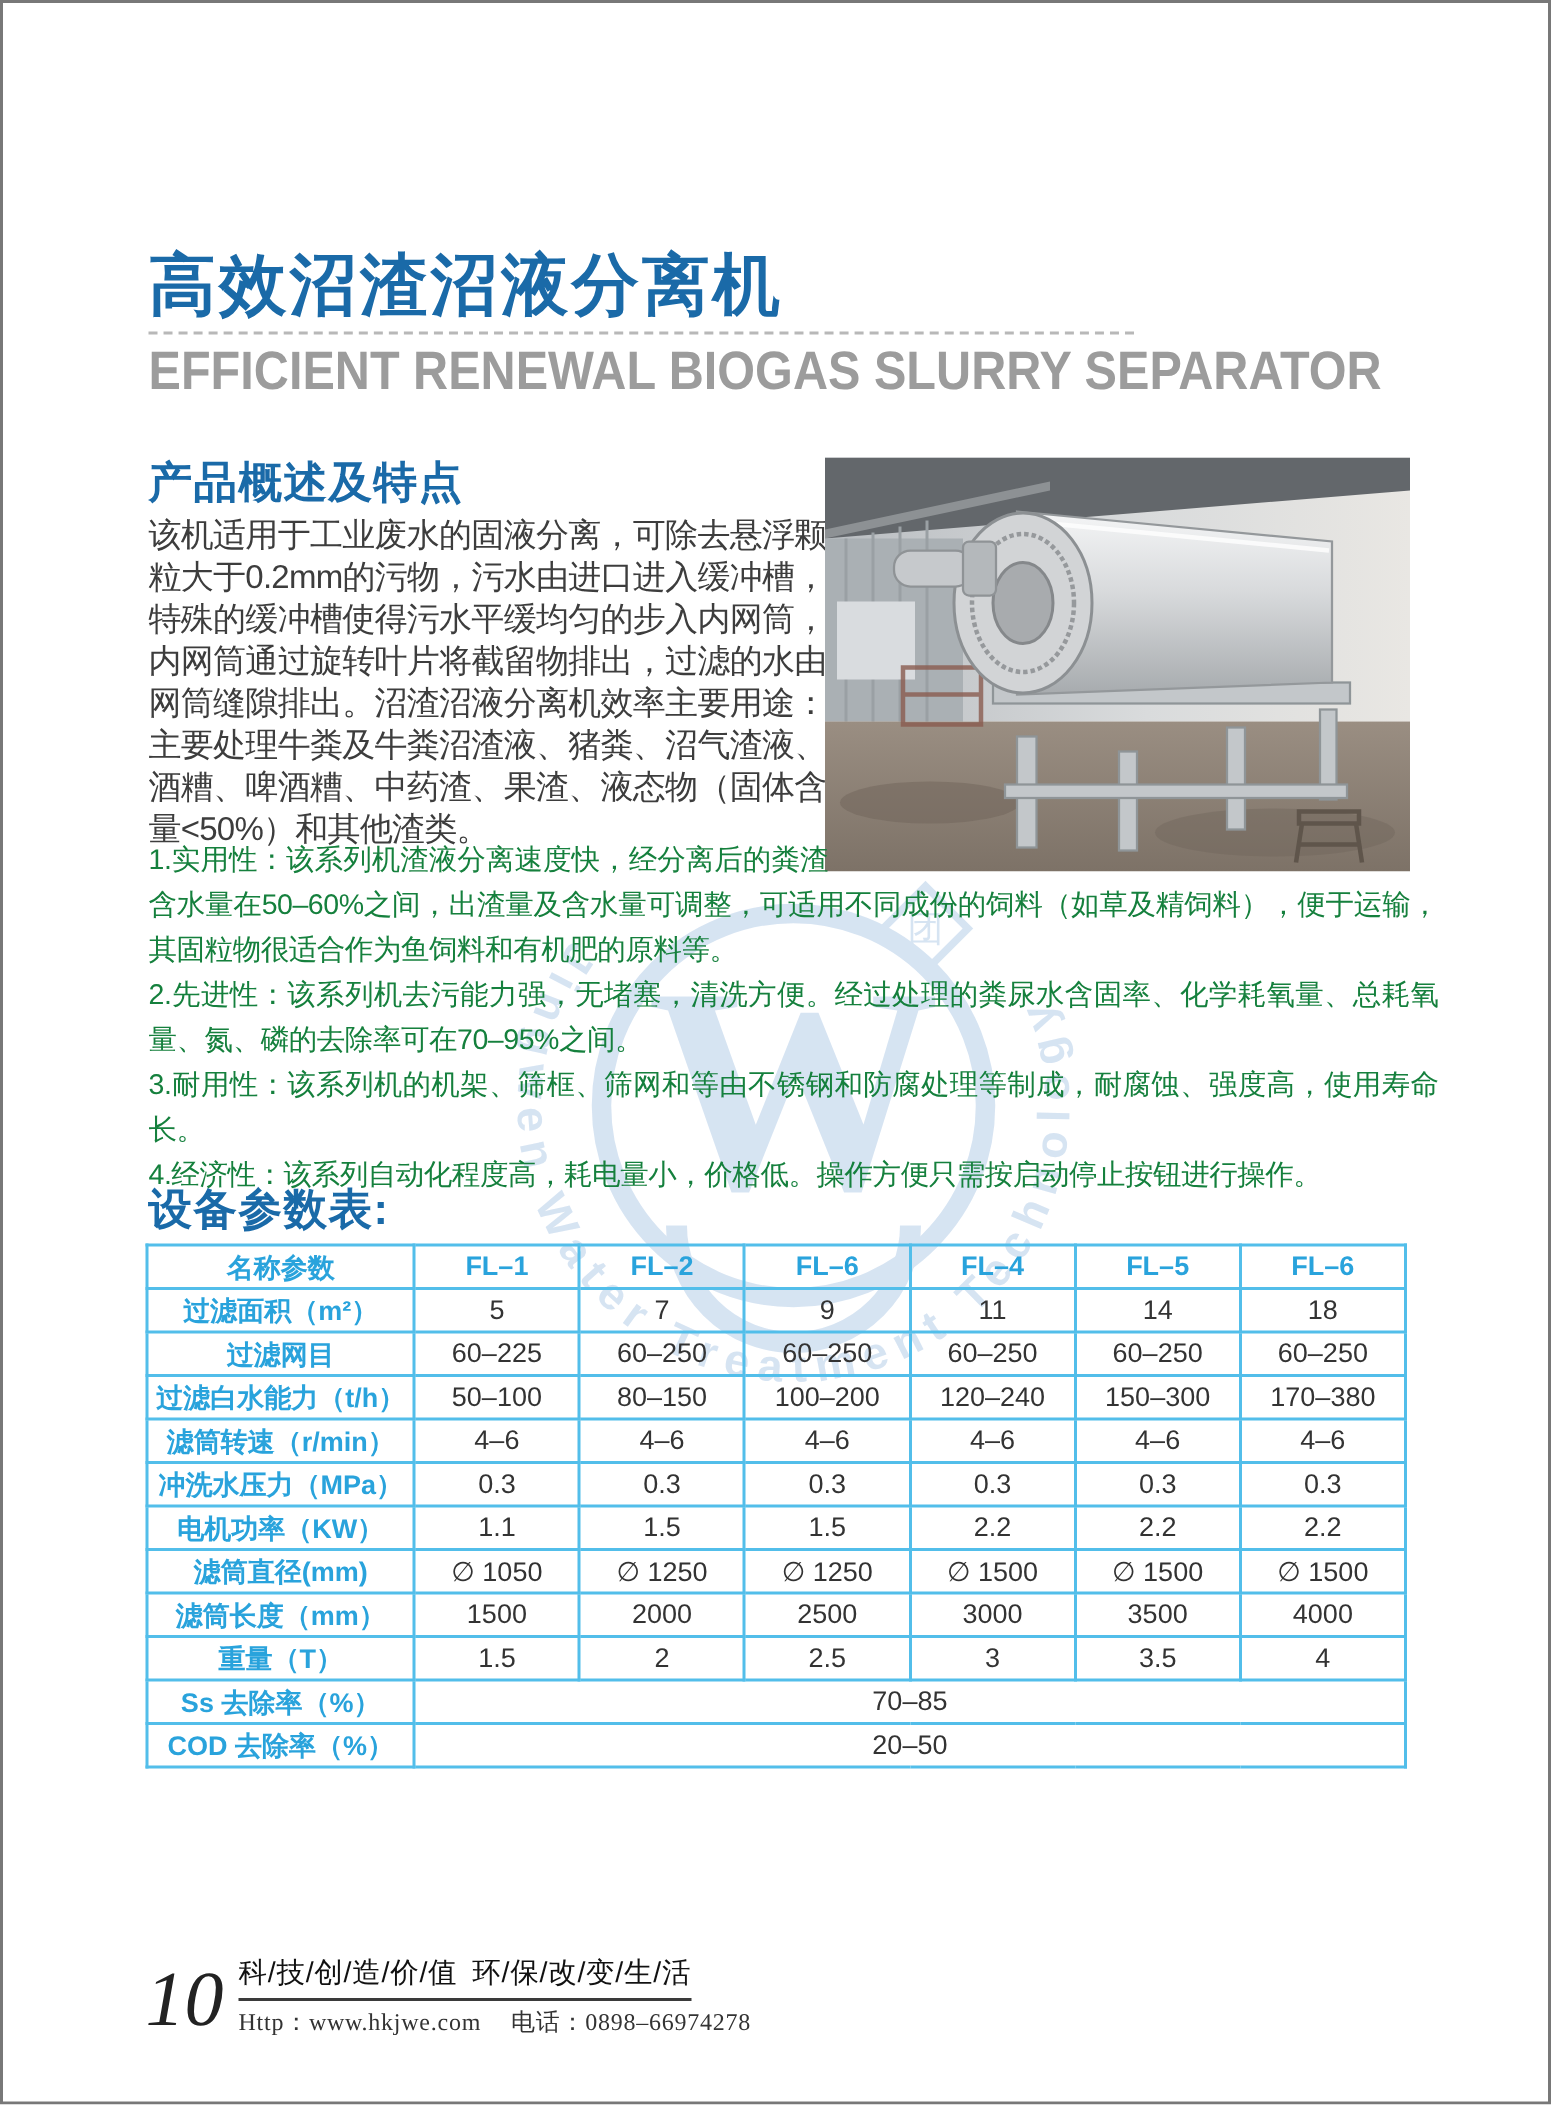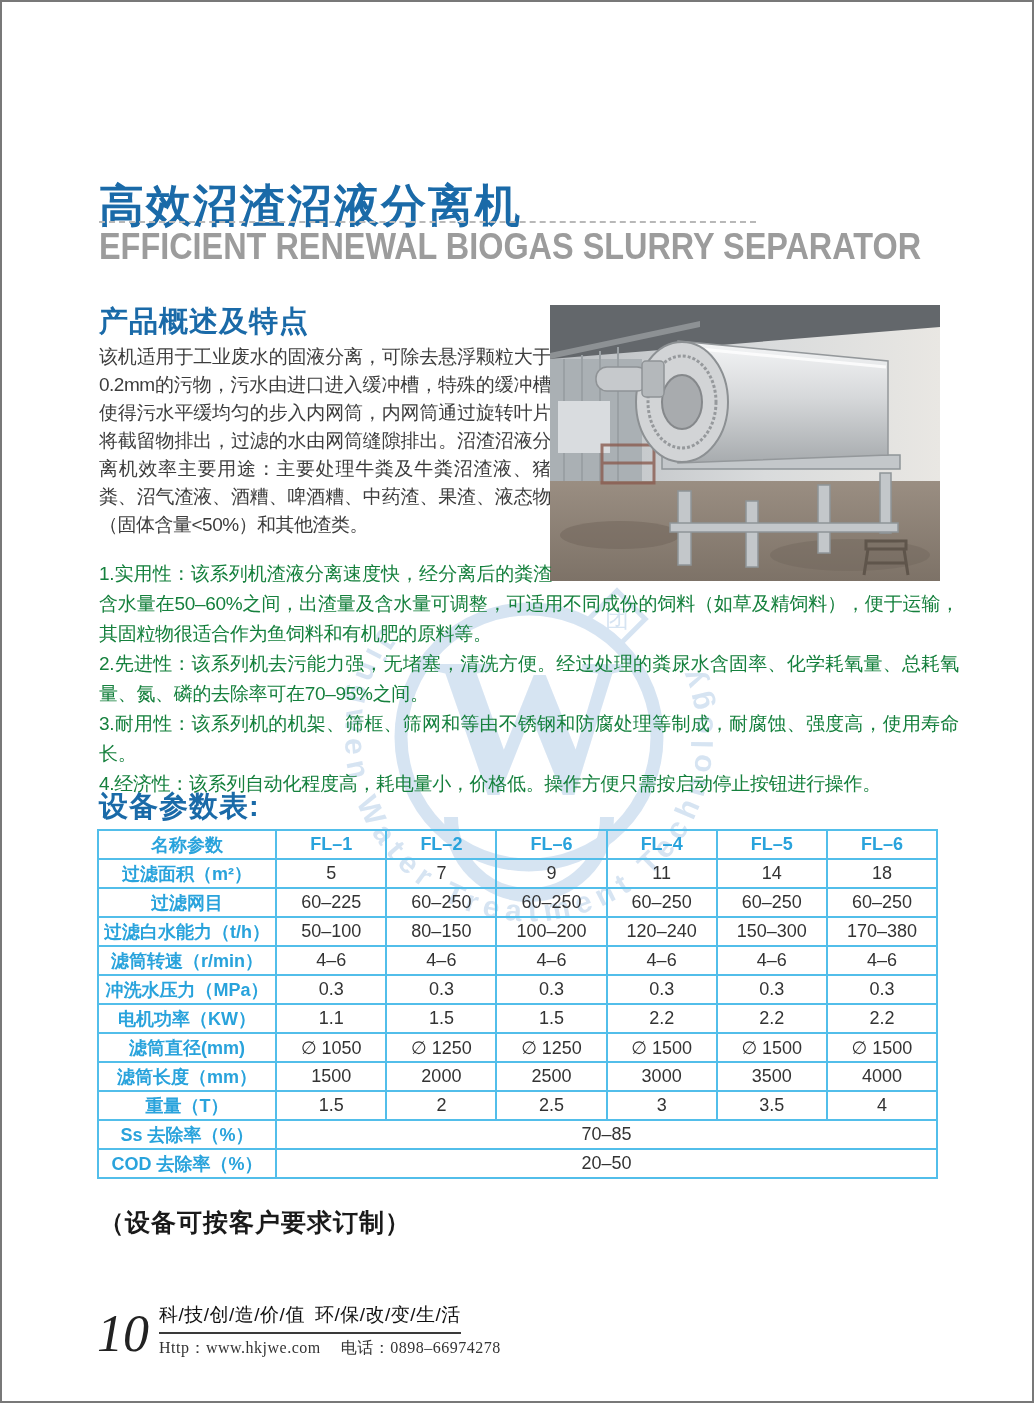--- a/index.html
+++ b/index.html
@@ -8,40 +8,40 @@
     position:relative; width:1034px; height:1403px; background:#ffffff;
     border:2px solid #787878; overflow:hidden;
   }
   .layer { position:absolute; z-index:1; }
 
   
   .watermark { position:absolute; left:277px; top:485px; z-index:0; opacity:.55; }
 
   
   .title-cn {
-    left:97px; top:174px; font-size:45px; font-weight:700; color:#1A6AA8;
+    left:97px; top:158px; font-size:45px; font-weight:700; color:#1A6AA8;
     letter-spacing:2px; white-space:nowrap;
   }
   .title-divider {
     left:97px; top:219px; width:657px; height:0;
     border-top:2px dashed #b8b8b8;
   }
   .title-en {
     left:97px; top:224px; font-size:36px; font-weight:700; color:#9C9C9C;
     white-space:nowrap; transform:scaleX(.90); transform-origin:left top;
     letter-spacing:0px;
   }
 
   .section-heading {
     font-size:29px; font-weight:700; color:#1A6AA8; letter-spacing:1px; white-space:nowrap;
   }
   .overview-heading { left:97px; top:300px; }
 
   .overview-paragraph {
-    left:97px; top:341px; width:452px; font-size:19px; line-height:28px;
+    left:97px; top:341px; width:452px; font-size:22px; line-height:28px;
     color:#3d3d3d; text-align:justify; letter-spacing:-0.5px;
   }
 
   .photo { left:548px; top:303px; width:390px; height:276px; }
 
   .features {
     left:97px; top:557px; width:860px; font-size:19px; line-height:30px;
     color:#15803d; text-align:justify; letter-spacing:-0.3px;
   }
   .photo-wrap-spacer { float:right; width:407px; height:24px; }
@@ -286,21 +286,20 @@
       <th class="lbl">Ss 去除率（%）</th>
       <td class="val" colspan="6">70–85</td>
     </tr>
     <tr>
       <th class="lbl">COD 去除率（%）</th>
       <td class="val" colspan="6">20–50</td>
     </tr>
   </tbody>
     </table>
 
-  <div class="layer order-note">（设备可按客户要求订制）</div>
 
   <div class="layer footer">
     <div class="page-number">10</div>
     <div class="footer-col">
       <div class="slogan">
         <span>科/技/创/造/价/值</span><span class="slogan-right">环/保/改/变/生/活</span>
       </div>
       <div class="contact">
         <span>Http：www.hkjwe.com</span><span class="phone">电话：0898–66974278</span>
       </div>

